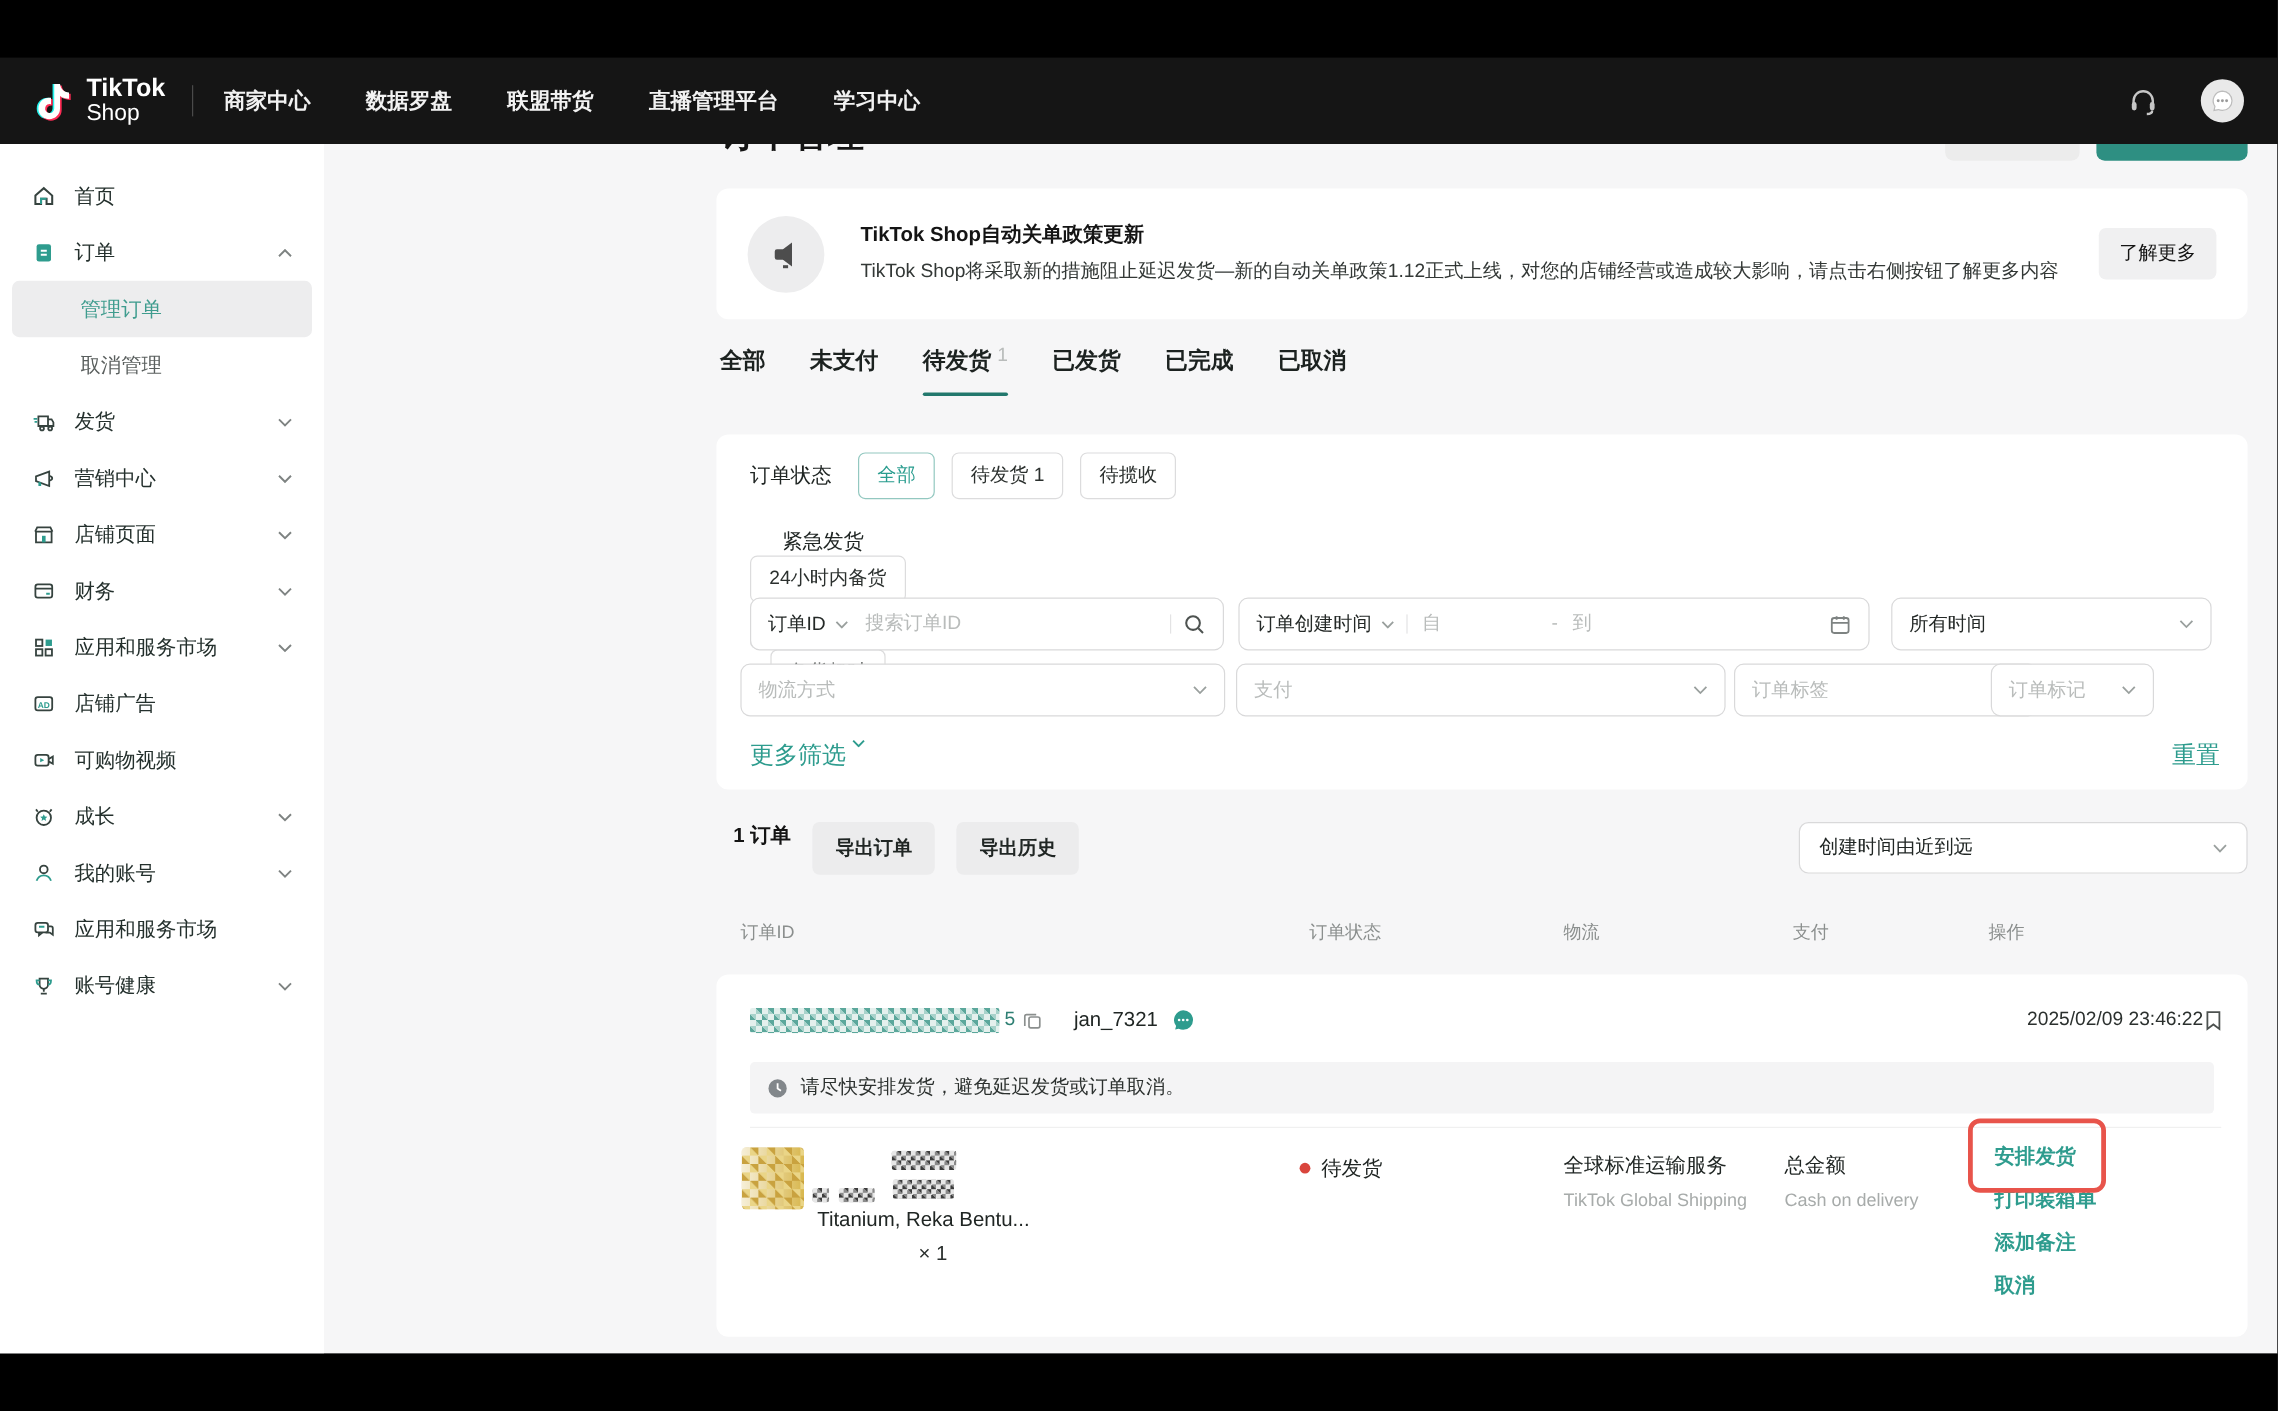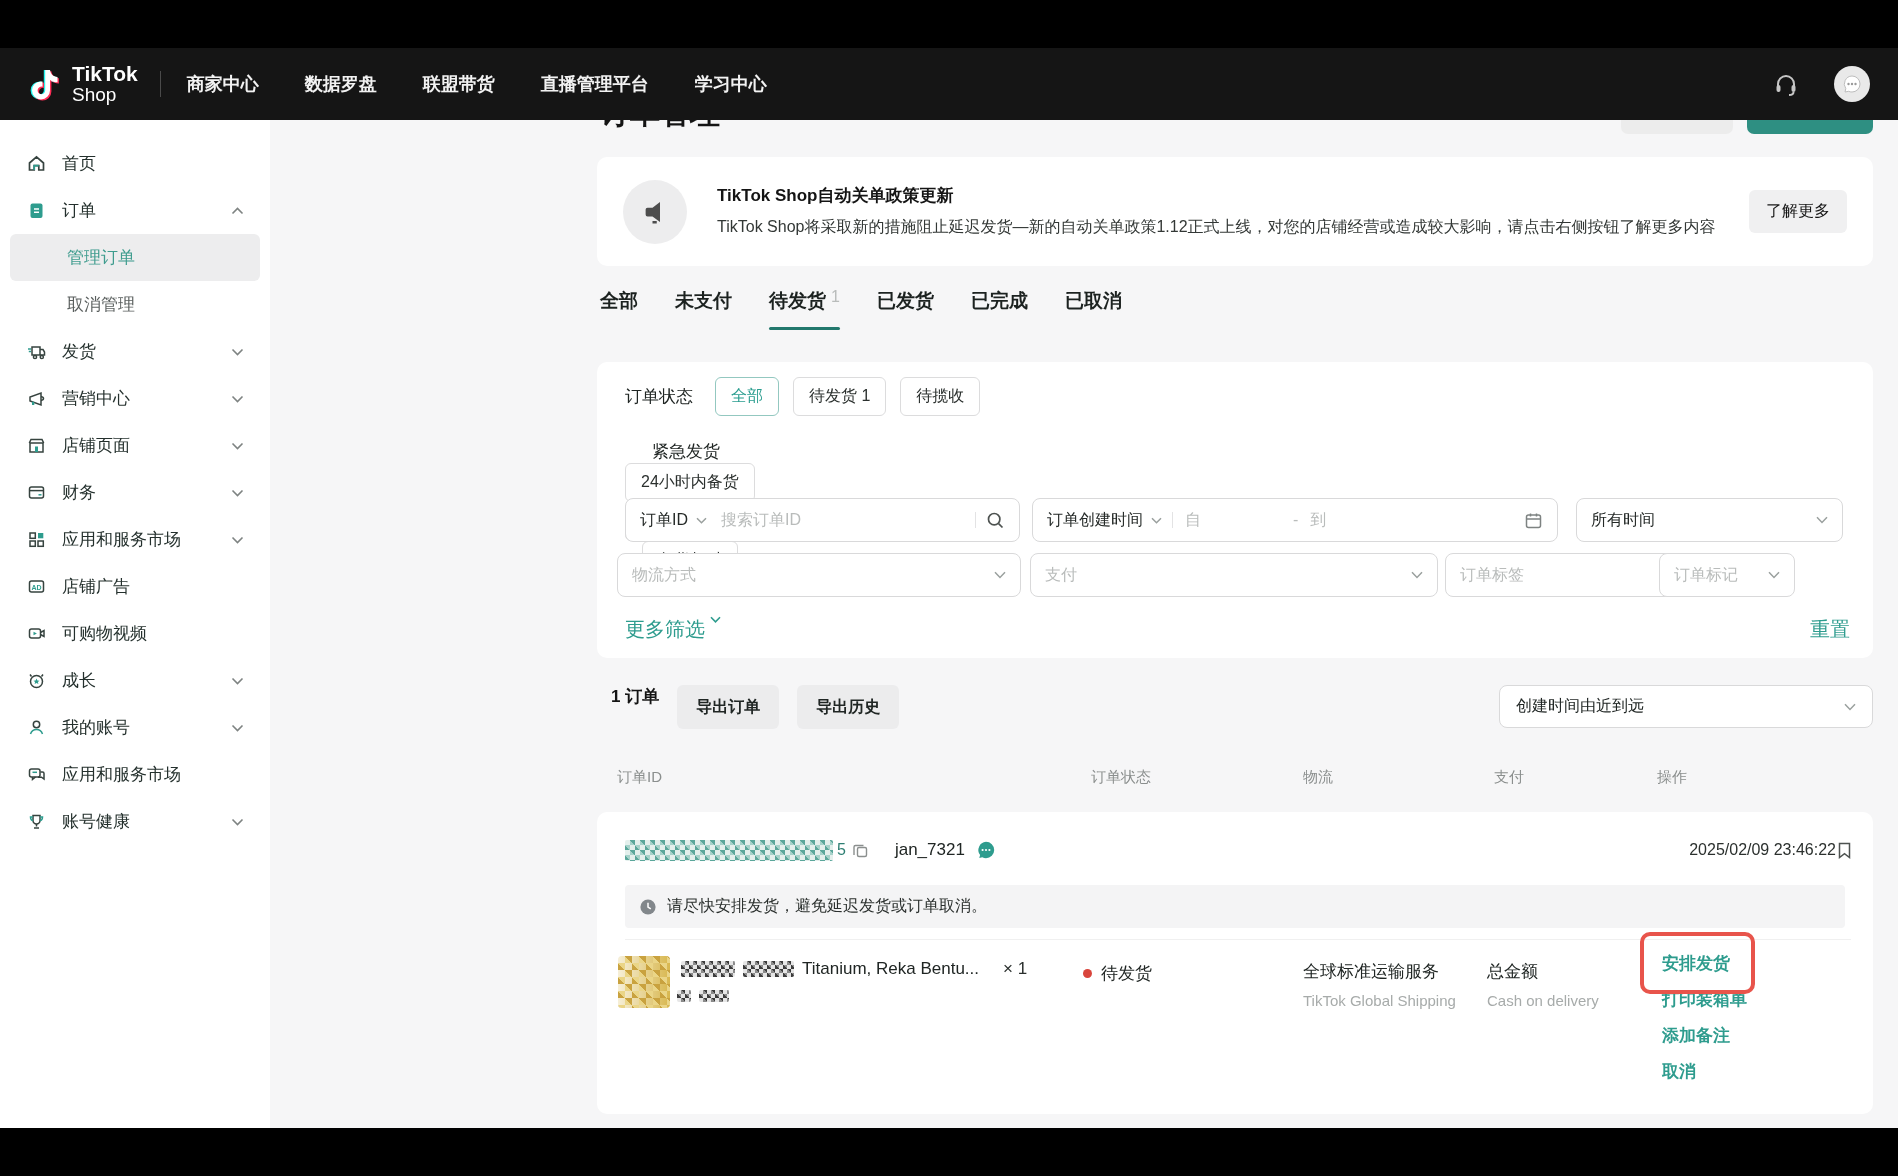--- a/index.html
+++ b/index.html
@@ -90,21 +90,21 @@
   .buyer{font-size:17px;color:#20262
 4;color:#202624;margin:0 10px 0 26px;}
   .otime{margin-left:auto;font-size:16px;color:#2b302e;display:flex;align-items:center;}
   .notice{position:absolute;left:28px;top:73px;width:1220px;height:43px;background:#f4f4f5;border-radius:4px;display:flex;align-items:center;padding:0 14px;font-size:16px;color:#2b302e;gap:10px;}
   .odivider{position:absolute;left:28px;right:22px;top:127px;height:1px;background:#f0f0f0;}
   .pimg{position:absolute;left:21px;top:144px;width:52px;height:52px;border-radius:4px;background:
      linear-gradient(45deg,#c9a23f 25%,transparent 25%,transparent 75%,#c9a23f 75%) 0 0/14px 14px,
      linear-gradient(45deg,#ead587 25%,transparent 25%,transparent 75%,#ead587 75%) 7px 7px/14px 14px,
      linear-gradient(90deg,#f6efd8,#d8b74e);}
   .pname{position:absolute;left:84px;top:147px;display:flex;align-items:center;gap:8px;font-size:17px;color:#20262
-4;color:#202624;}
+4;color:#202624;flex-direction:column;}
   .px-frag{height:16px;background:
      linear-gradient(45deg,#3c3c3c 25%,transparent 25%,transparent 75%,#3c3c3c 75%) 0 0/8px 8px,
      linear-gradient(45deg,#8a8a8a 25%,transparent 25%,transparent 75%,#8a8a8a 75%) 4px 4px/8px 8px,#e6e6e6;}
   .qty{margin-left:16px;color:#2b302e;}
   .pname2{position:absolute;left:80px;top:178px;display:flex;gap:8px;}
   .col-status{position:absolute;left:486px;top:150px;display:flex;align-items:center;gap:9px;font-size:17px;color:#20262
 4;color:#202624;}
   .dot{width:9px;height:9px;border-radius:50%;background:#d9453c;}
   .col-ship{position:absolute;left:706px;top:148px;}
   .col-ship .l1{font-size:17px;color:#20262

